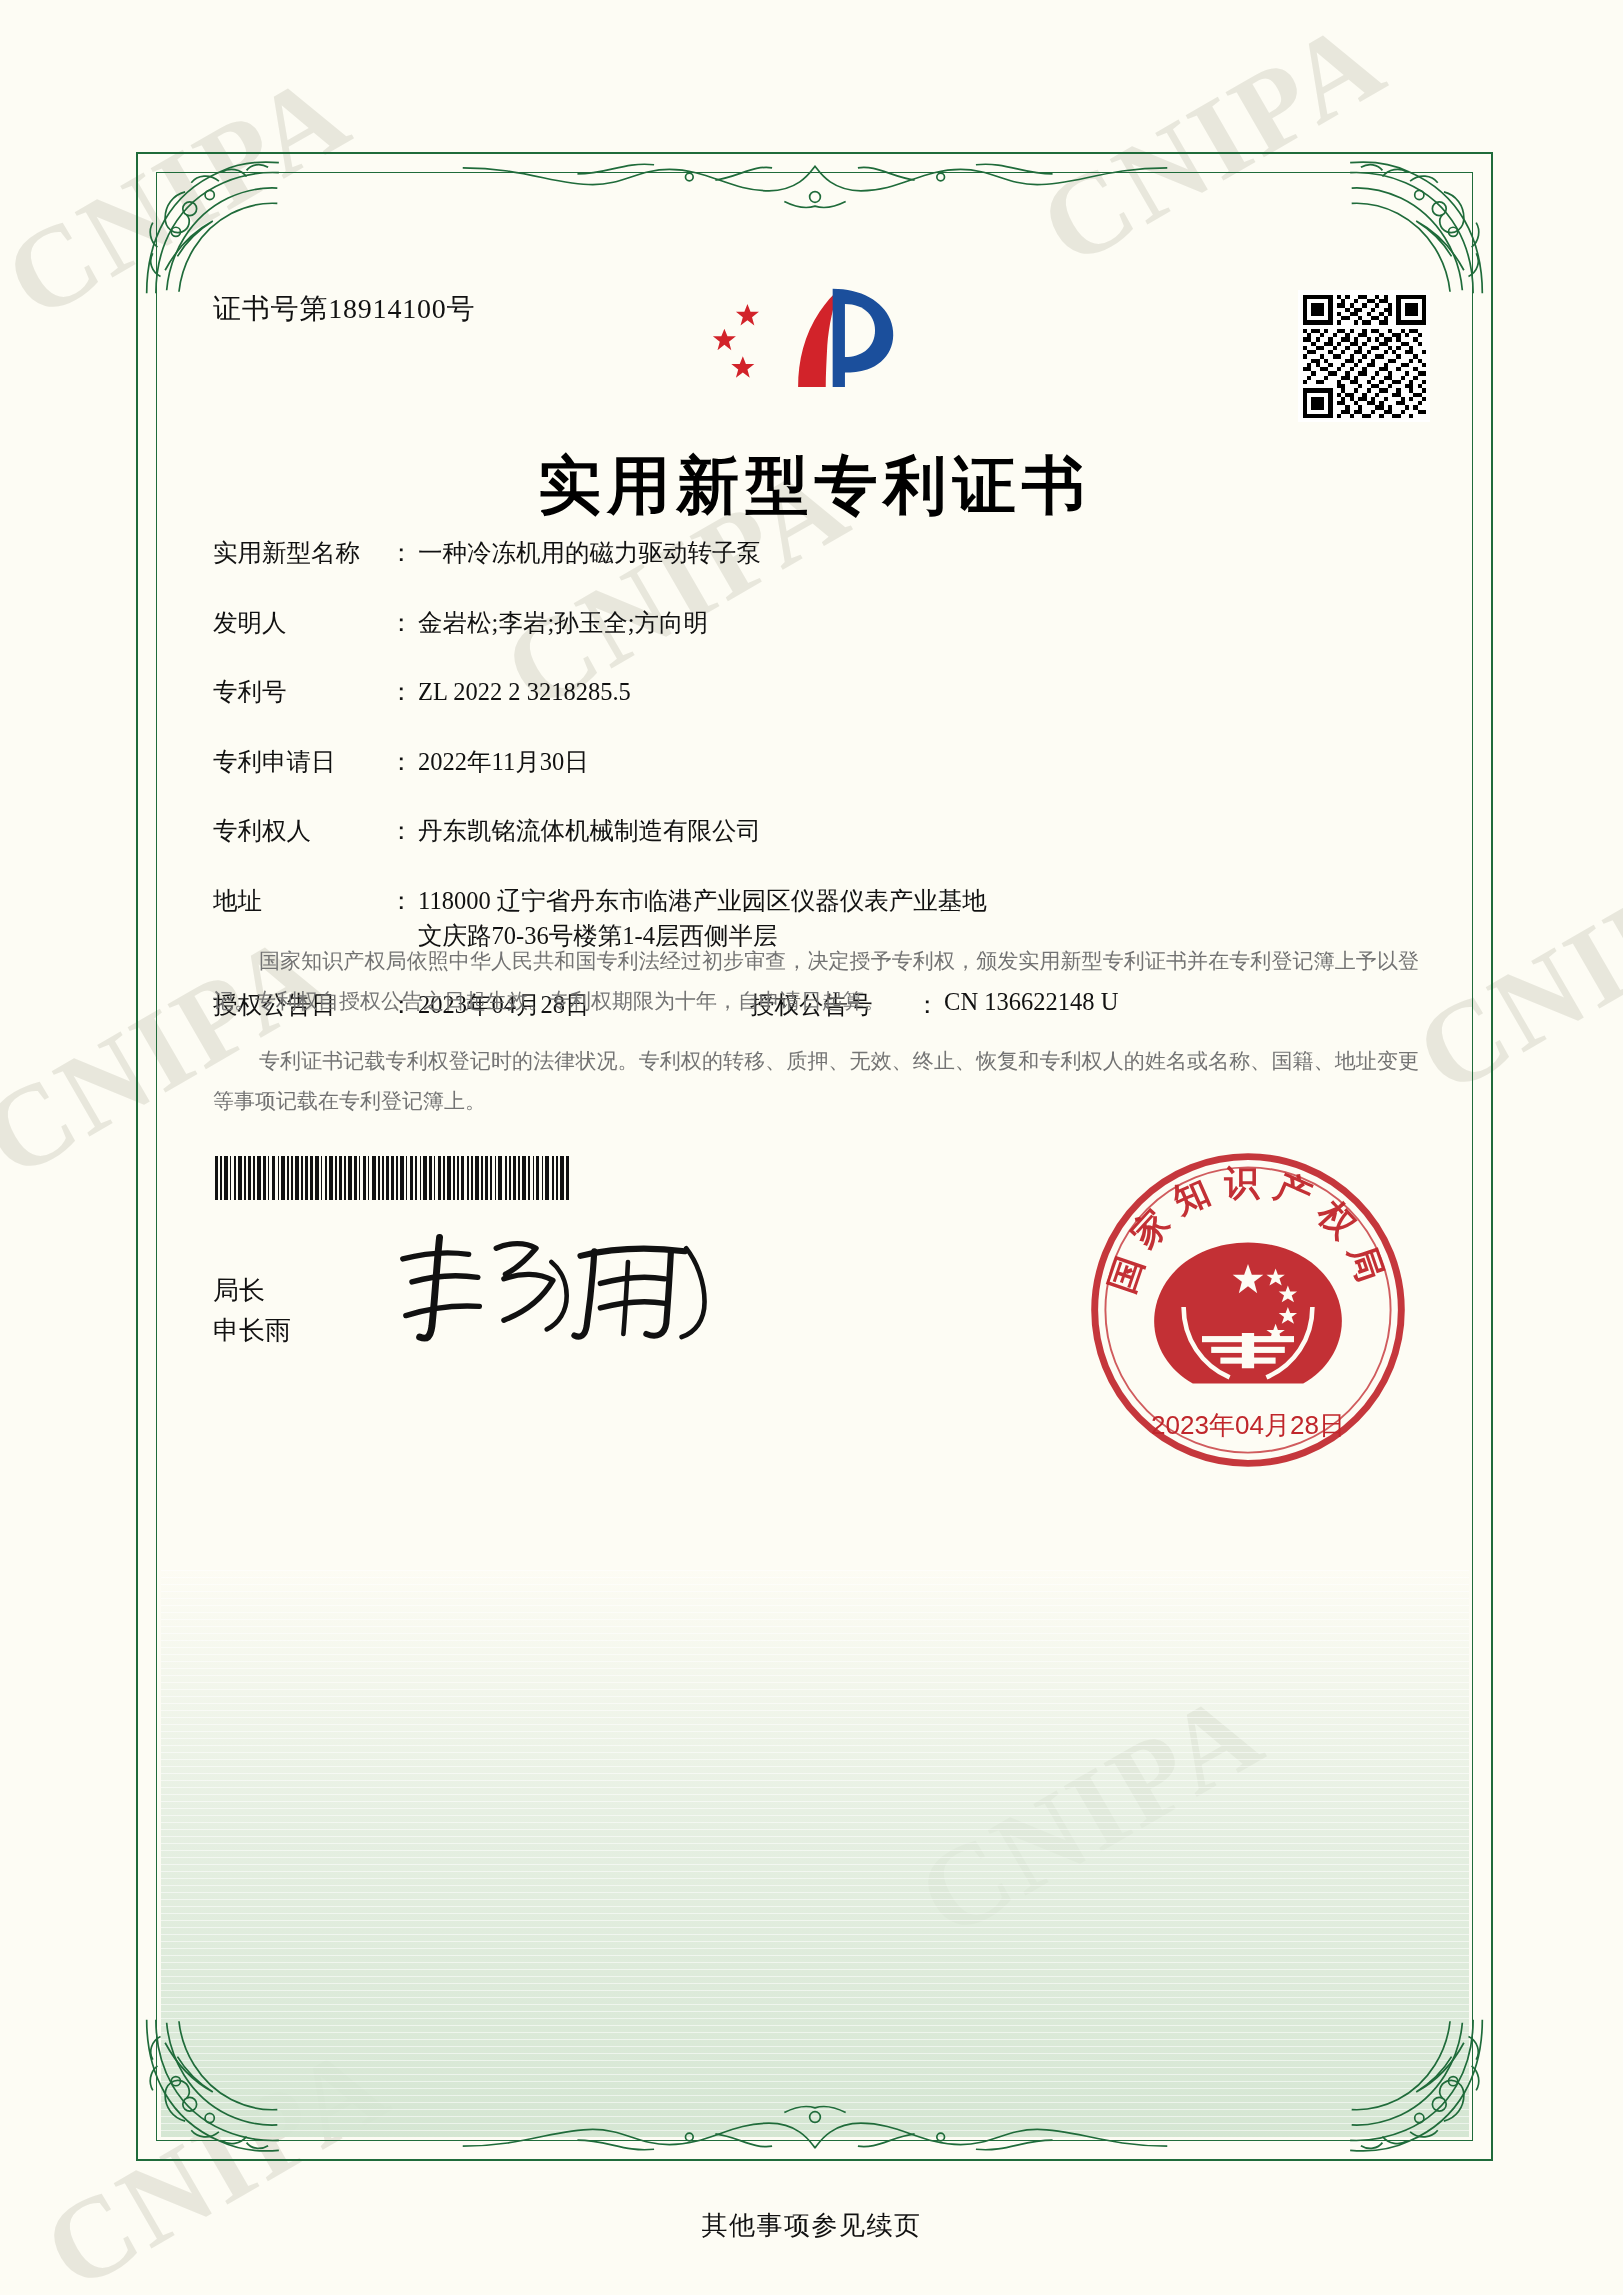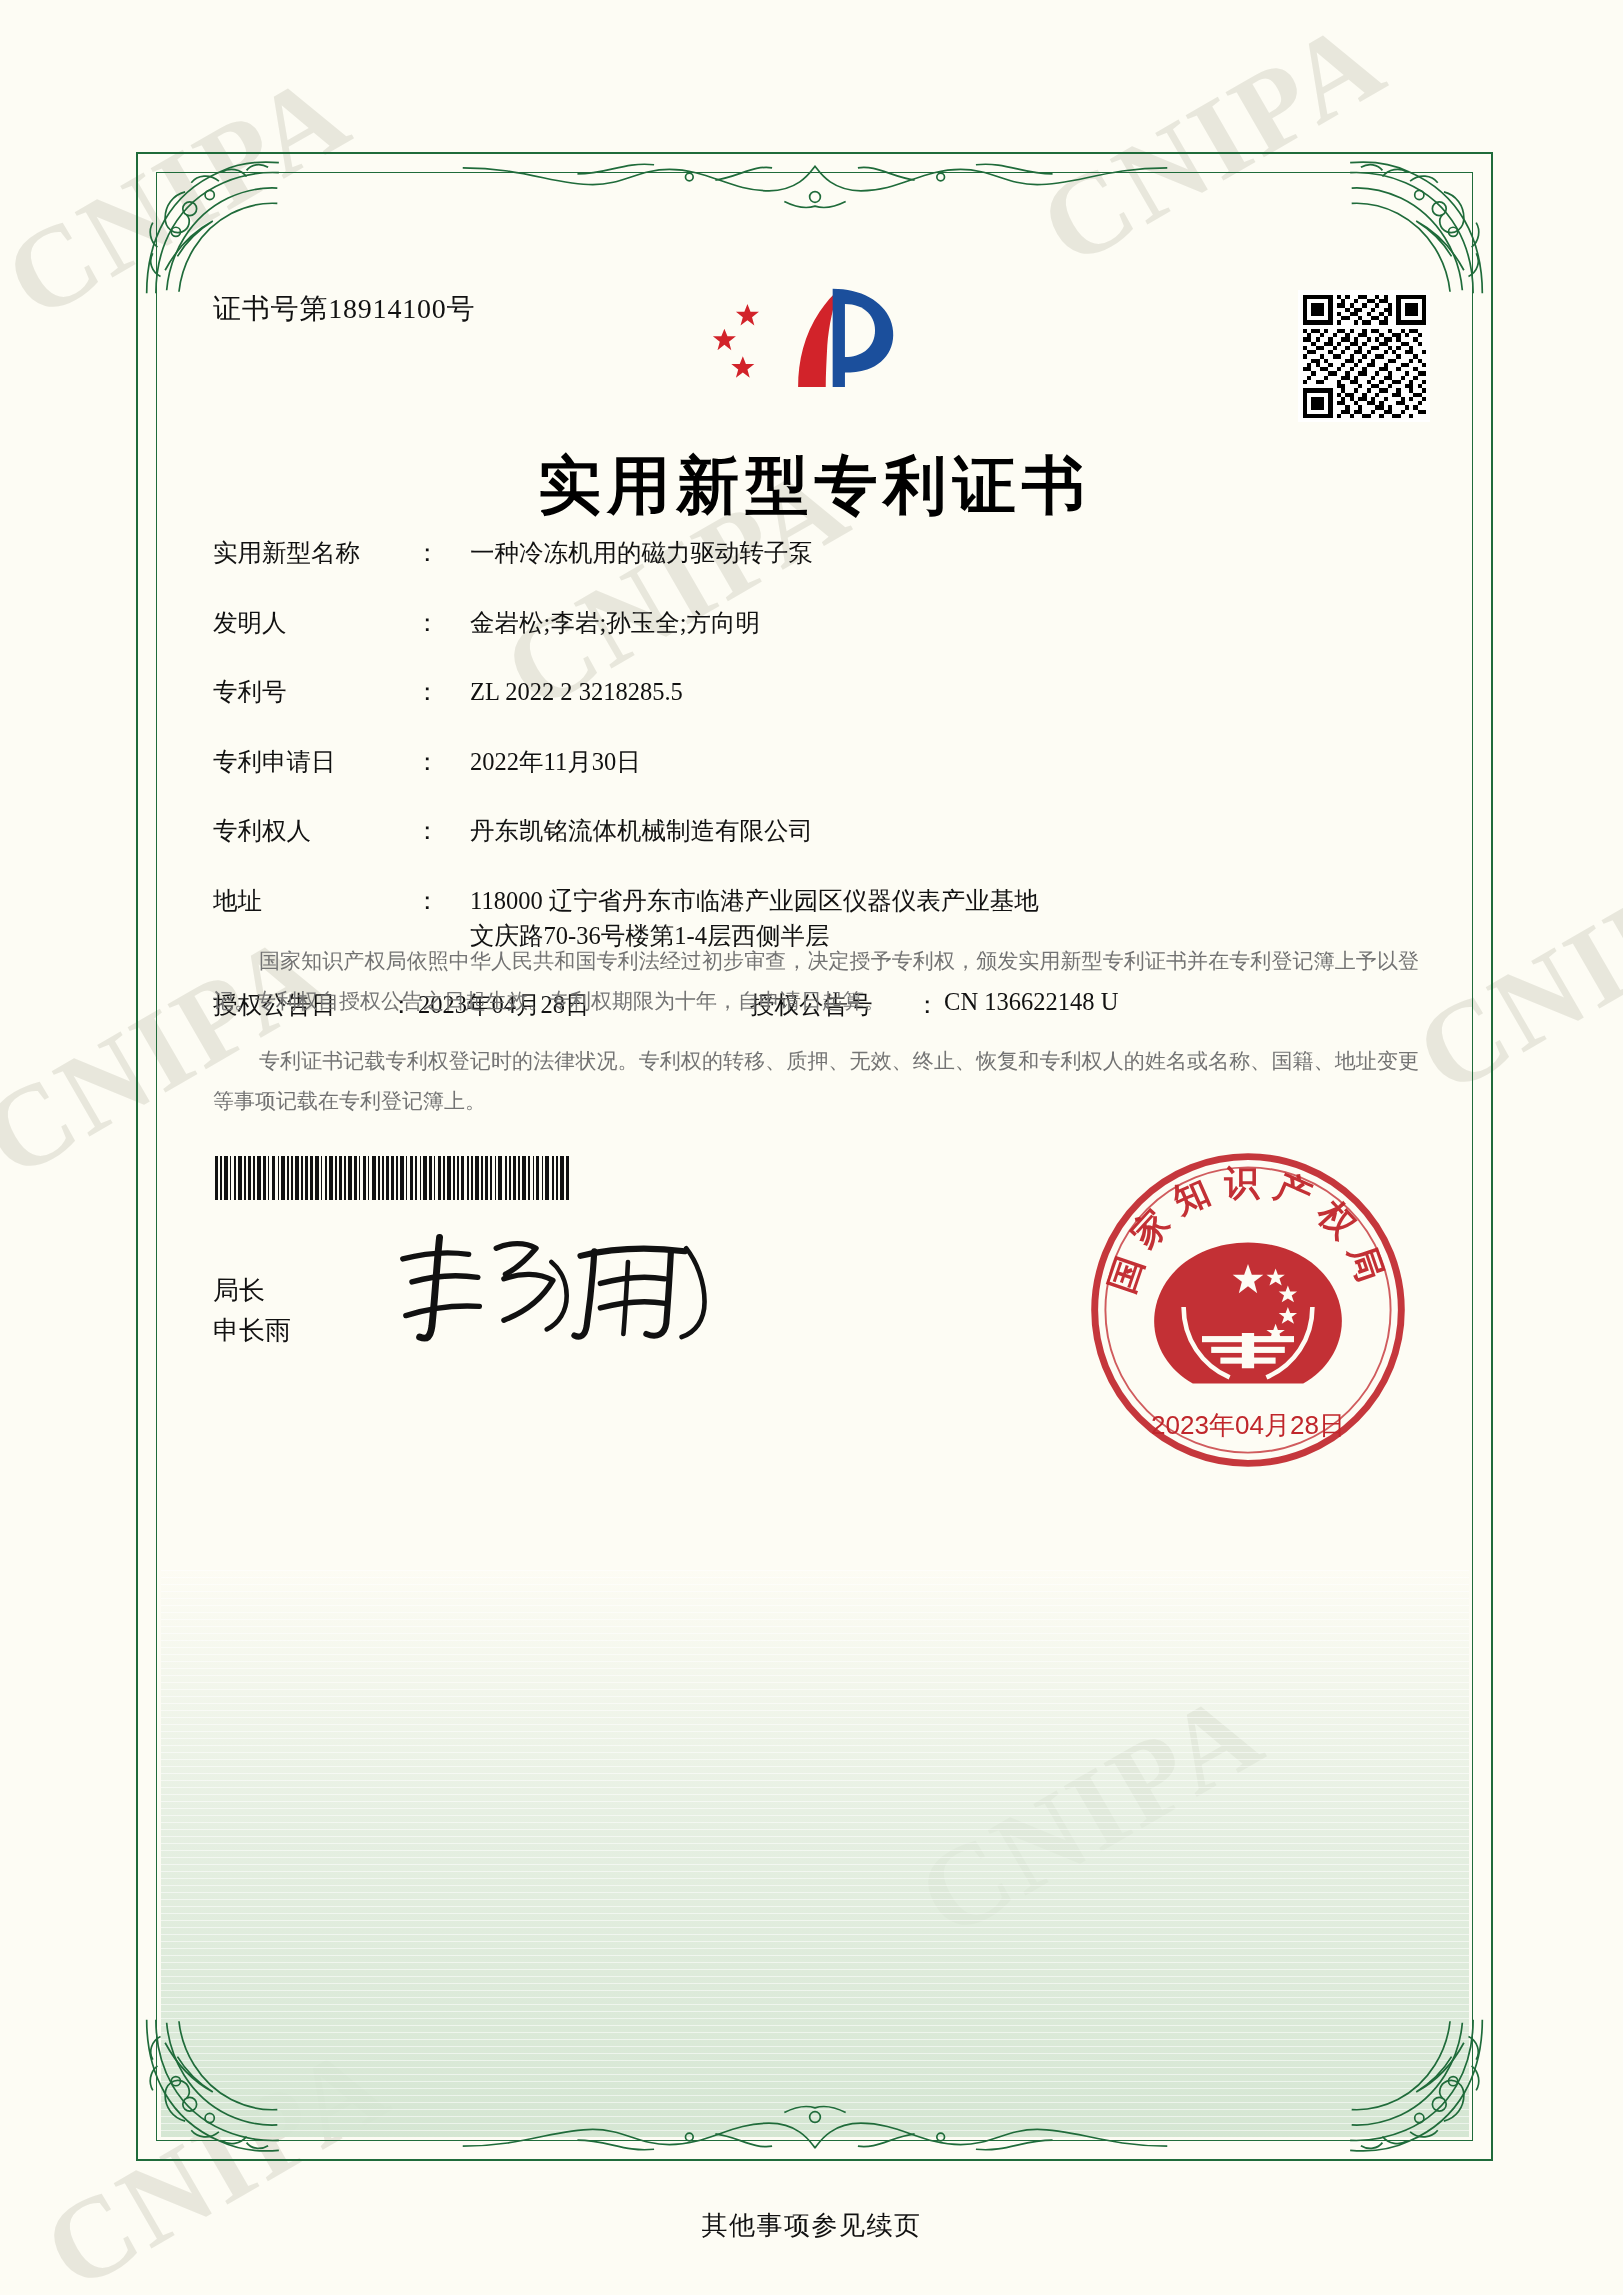--- a/index.html
+++ b/index.html
@@ -136,21 +136,20 @@
     top: 383px;
     right: 69px;
   }
   .field-row {
     display: flex;
     align-items: flex-start;
     margin-bottom: 34px;
     font-size: 24.5px;
     color: #111;
     line-height: 1.45;
-    gap: 26px;
   }
   .field-label {
     width: 176px;
     flex: 0 0 176px;
     display: flex;
     justify-content: space-between;
     letter-spacing: 0px;
   }
   .field-colon { margin-right: 4.6px; }
   .field-value { flex: 1; }

